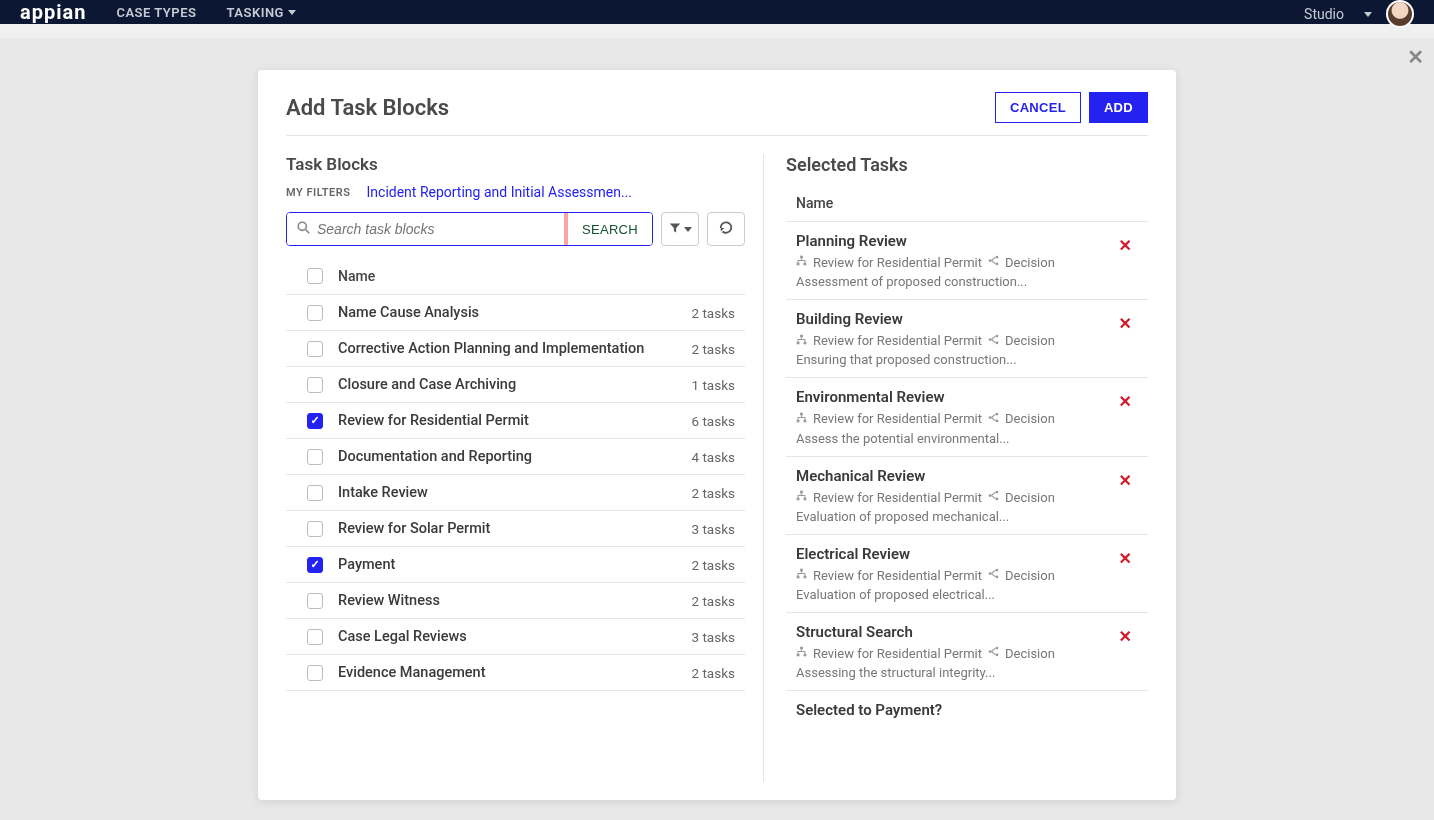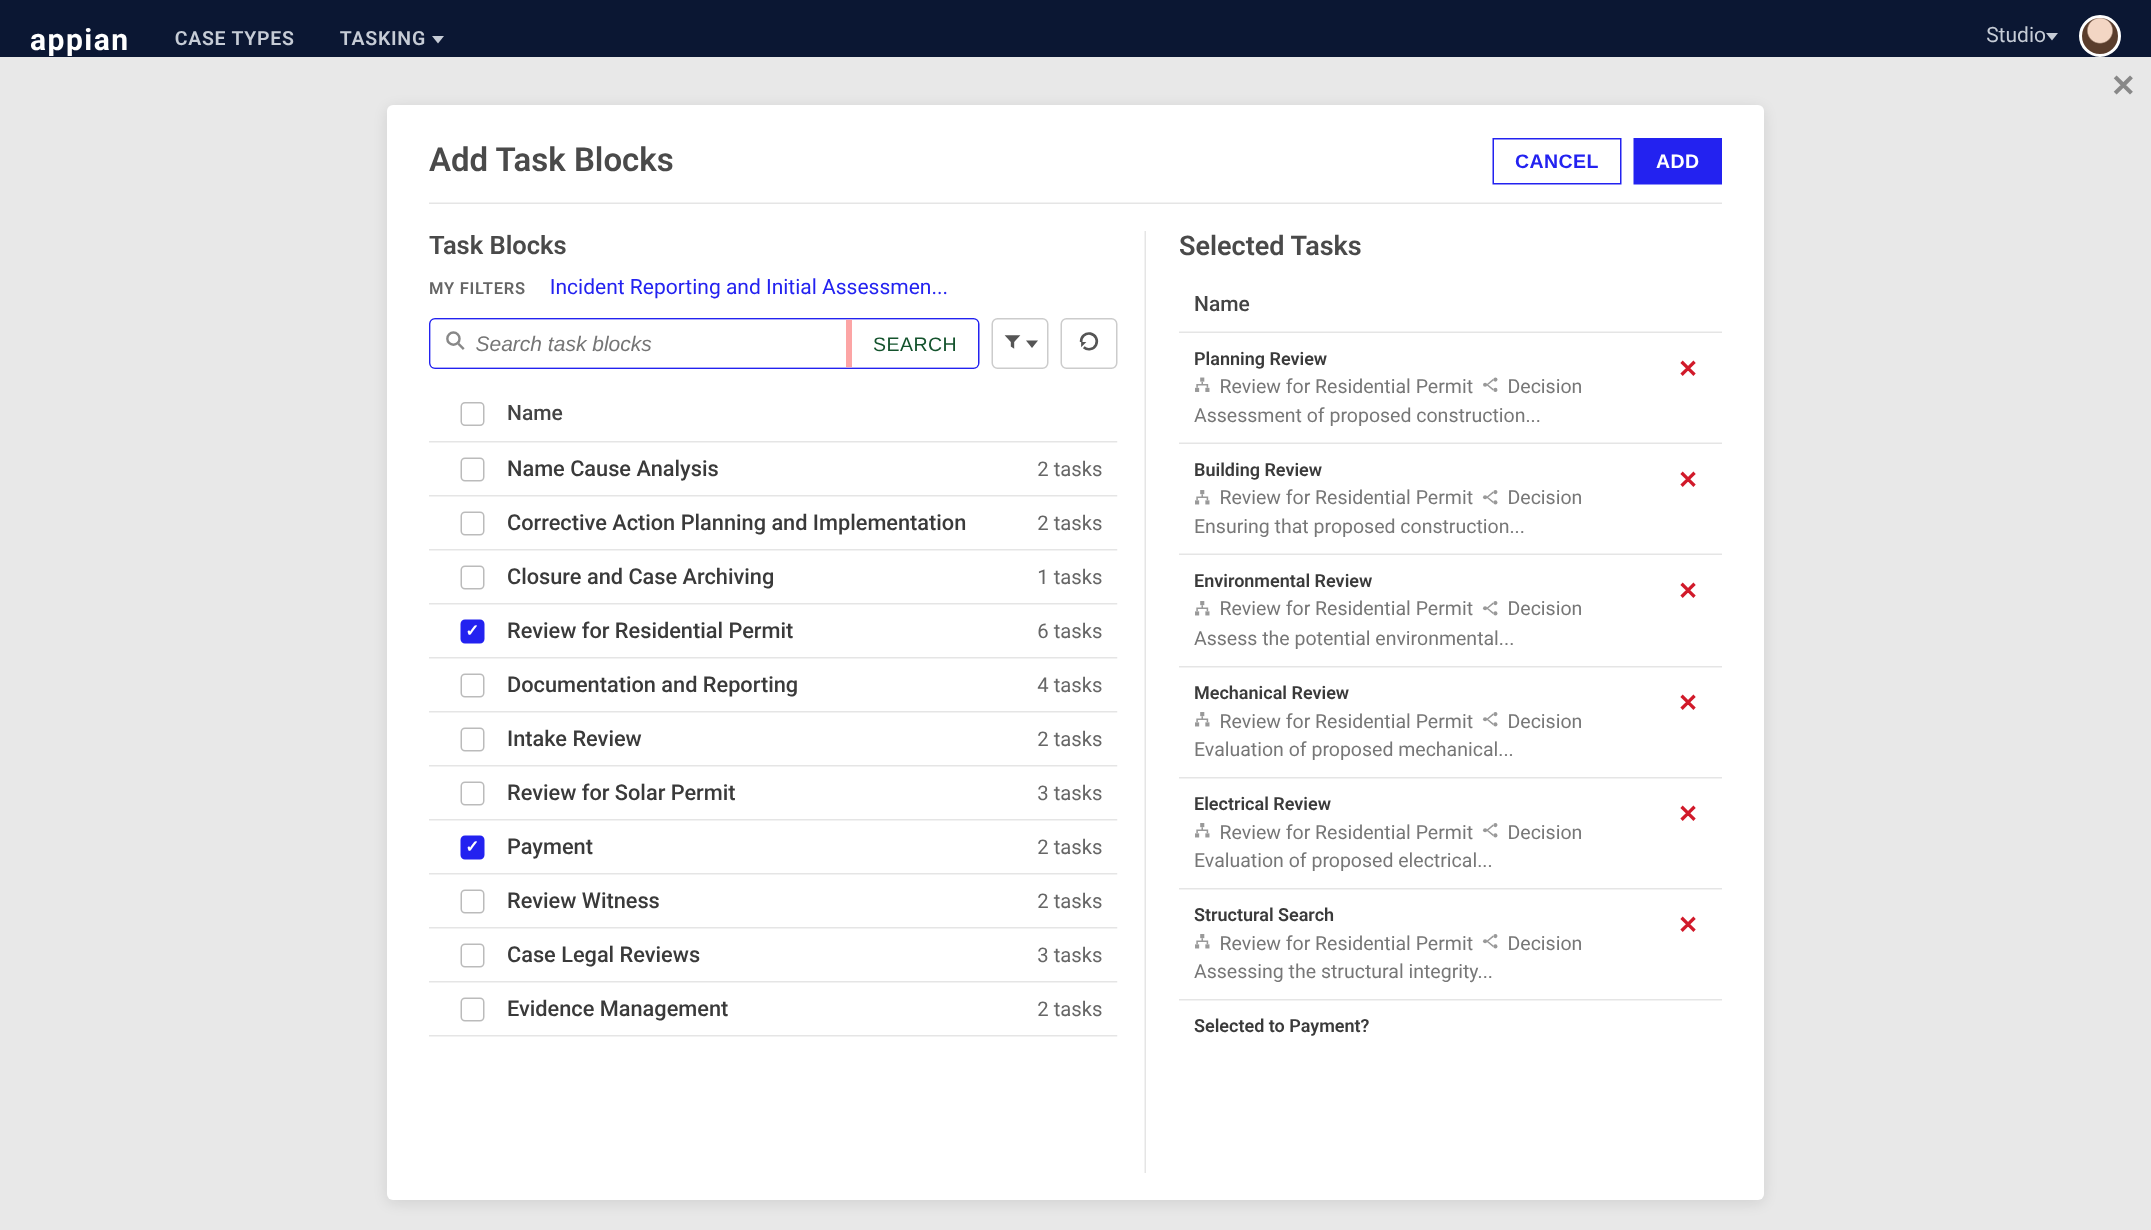--- a/index.html
+++ b/index.html
@@ -6,33 +6,33 @@
     body {
       font-family: -apple-system, BlinkMacSystemFont, "Segoe UI", Roboto, Helvetica, Arial, sans-serif;
       background: #f0f0f0;
       width: 1434px;
       height: 820px;
       overflow: hidden;
       position: relative;
     }
     .topbar {
       background: #0b1733;
-      height: 38px;
+      height: 24px;
       display: flex;
-      align-items: flex-end;
+      align-items: flex-start;
       padding: 0 20px;
       color: #c6ccd6;
       font-size: 14px;
       justify-content: space-between;
     }
     .topbar-left { display: flex; align-items: center; gap: 30px; }
     .logo { color: #fff; font-weight: 700; font-size: 20px; letter-spacing: 1px; }
     .nav-item { color: #c6ccd6; font-size: 13px; letter-spacing: 0.5px; font-weight: 600; cursor: pointer; display: flex; align-items: center; gap: 4px; }
     .topbar-right { display: flex; align-items: center; gap: 14px; }
-    .studio-link { color: #c6ccd6; font-size: 14px; display: flex; align-items: center; gap: 0; cursor: pointer; }
+    .studio-link { color: #c6ccd6; font-size: 14px; display: flex; align-items: center; gap: 20px; cursor: pointer; }
     .avatar { width: 28px; height: 28px; border-radius: 50%; background: radial-gradient(circle at 50% 35%, #f3d6c4 0%, #f3d6c4 40%, #5a3d2c 45%, #5a3d2c 100%); border: 2px solid #fff; }
     .chevron-down { display: inline-block; width: 0; height: 0; border-left: 4px solid transparent; border-right: 4px solid transparent; border-top: 5px solid currentColor; }
     .modal-backdrop {
       position: absolute;
       top: 38px; left: 0; right: 0; bottom: 0;
       background: #e8e8e8;
     }
     .modal-close-x {
       position: absolute;
       top: 45px;
@@ -103,21 +103,21 @@
     .chk.checked { background: #2322f0; border-color: #2322f0; }
     .chk.checked::after { content: '✓'; color: #fff; font-size: 11px; font-weight: bold; }
     .block-row { display: flex; align-items: center; padding: 9px 10px; border-bottom: 1px solid #e5e5e5; font-size: 14.5px; color: #333; }
     .block-name { flex: 1; font-weight: 500; color: #3a3a3a; padding-left: 4px; padding-right: 8px; }
     .block-count { color: #666; font-size: 13.5px; white-space: nowrap; }
     .name-col { flex: 1; padding-left: 4px; }
     .selected-scroll { flex: 1; overflow-y: auto; }
     .selected-header { padding: 10px 0 10px 10px; font-size: 14px; color: #444; font-weight: 500; border-bottom: 1px solid #e5e5e5; }
     .sel-row { display: flex; align-items: flex-start; padding: 10px 10px 10px 10px; border-bottom: 1px solid #e5e5e5; }
     .sel-content { flex: 1; }
-    .sel-title { font-size: 12px; font-weight: 600; color: #3a3a3a; margin-bottom: 4px; }
+    .sel-title { font-size: 15px; font-weight: 600; color: #3a3a3a; margin-bottom: 4px; }
     .sel-meta { font-size: 13px; color: #777; display: flex; align-items: center; gap: 6px; flex-wrap: wrap; line-height: 1.4; }
     .sel-meta .micon { font-size: 11px; color: #999; }
     .sel-desc { font-size: 13px; color: #777; margin-top: 2px; }
     .sel-remove { color: #d11a2a; font-size: 16px; font-weight: bold; cursor: pointer; padding: 4px 6px; }
     ::-webkit-scrollbar { width: 14px; }
     ::-webkit-scrollbar-track { background: #f4f4f4; }
     ::-webkit-scrollbar-thumb { background: #c5c5c5; border-radius: 2px; }
   </style>
 </head>
 <body>

